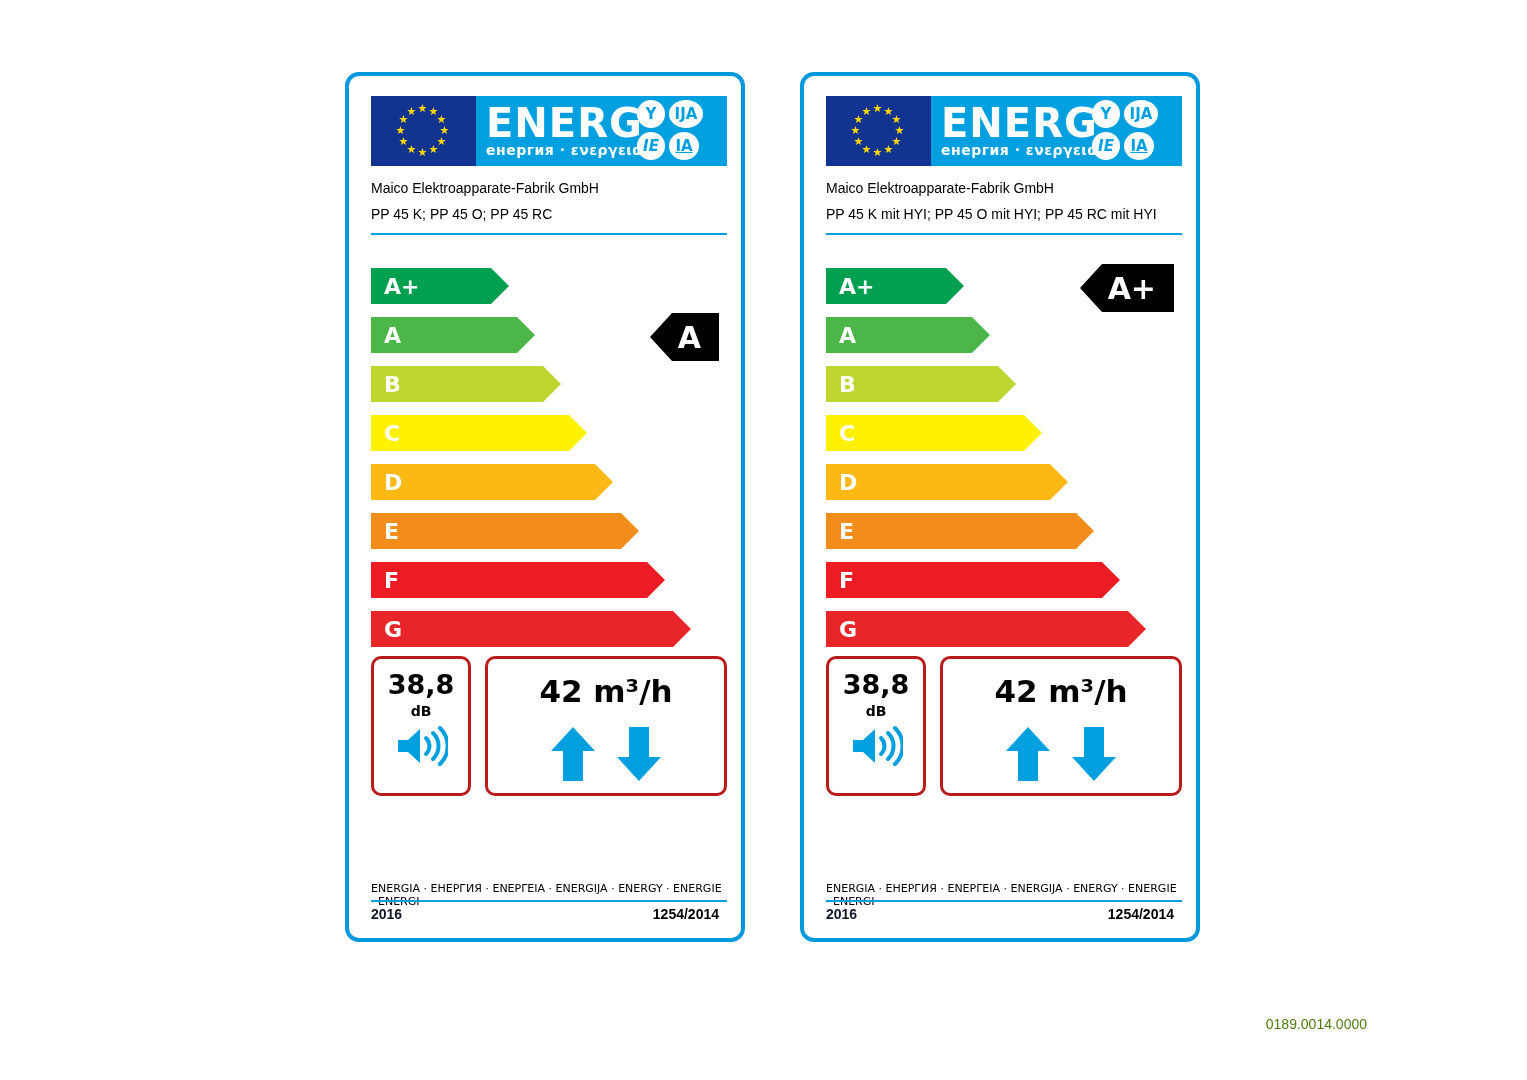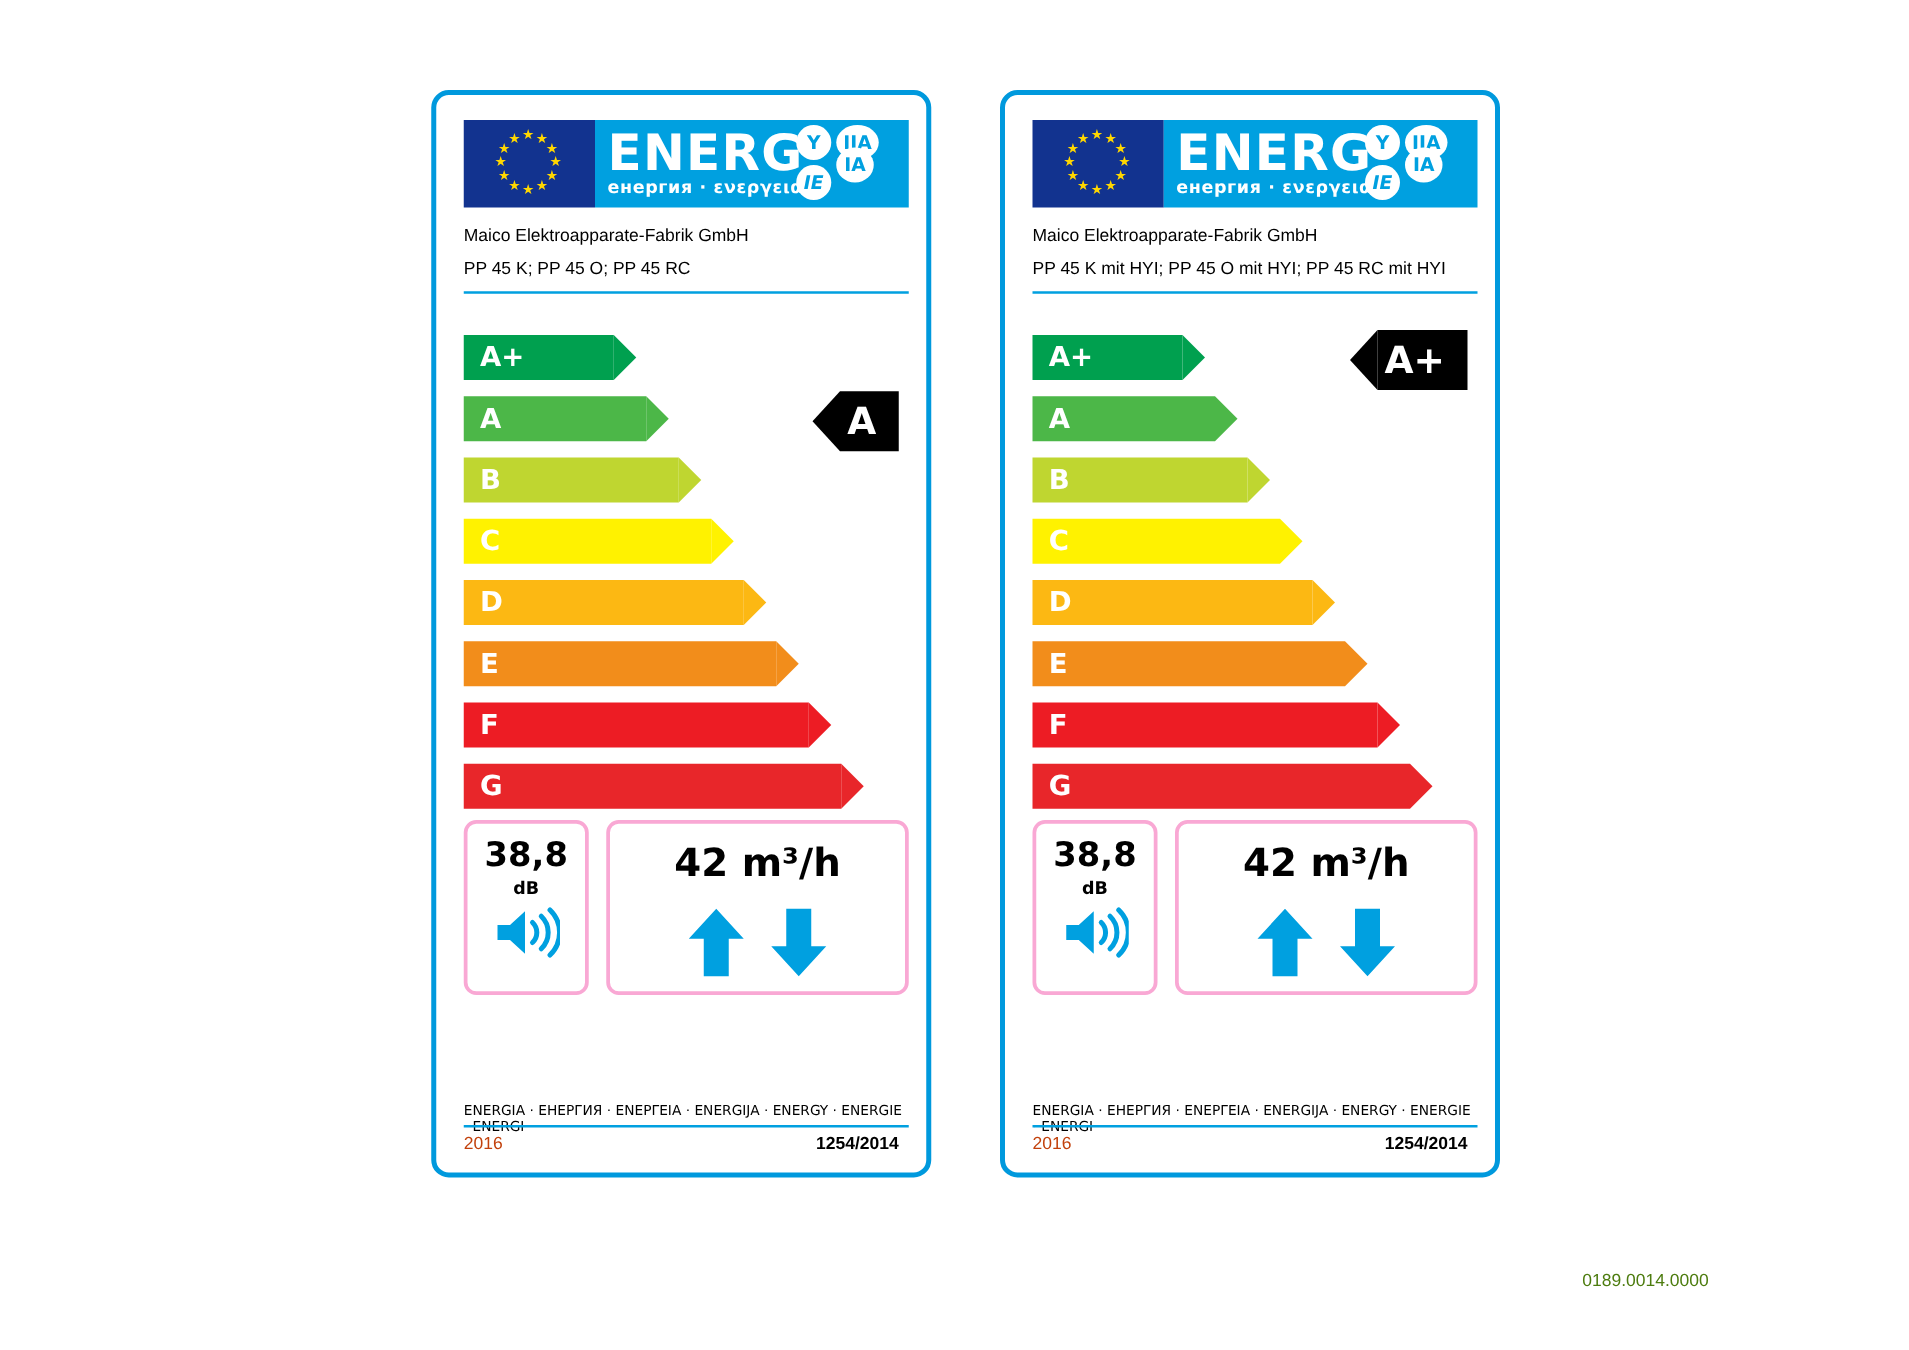--- a/index.html
+++ b/index.html
@@ -69,21 +69,21 @@
     position:absolute;
     background:#ffffff;color:#00a0e0;
     border-radius:50%;
     font-size:15px;font-weight:bold;
     display:flex;align-items:center;justify-content:center;
     font-family:"DejaVu Sans", sans-serif;
   }
   .circ.c1{left:0px;top:0px;width:28px;height:28px;}
   .circ.c2{left:32px;top:0px;width:34px;height:28px;border-radius:50%;}
   .circ.c3{left:0px;top:32px;width:28px;height:28px;font-style:italic;}
-  .circ.c4{left:32px;top:18px;width:30px;height:28px;}
+  .circ.c4{left:32px;top:32px;width:30px;height:28px;text-decoration:underline;}
 
   
   .brand{
     position:absolute;left:22px;top:104px;
     font-size:14px;color:#000;
   }
   .model{
     position:absolute;left:22px;top:130px;
     font-size:14px;color:#000;
   }
@@ -143,21 +143,21 @@
     box-sizing:border-box;
   }
 
   
   .boxes{
     position:absolute;left:22px;top:580px;
     width:356px;height:140px;
     display:flex;gap:14px;
   }
   .box{
-    border:3px solid #f9a8d4;
+    border:3px solid #b91c1c;
     border-radius:10px;
     box-sizing:border-box;
     position:relative;
   }
   .box.noise{width:100px;}
   .box.flow{flex:1 1 auto;}
   .noise-val{
     position:absolute;left:0;right:0;top:10px;
     text-align:center;
     font-size:27px;font-weight:bold;color:#000;
@@ -190,21 +190,21 @@
     width:356px;
     font-size:11px;color:#000;
     font-family:"DejaVu Sans", sans-serif;
   }
   .footer-line{
     position:absolute;left:22px;top:824px;
     width:356px;height:2px;background:#00a0e0;
   }
   .footer-year{
     position:absolute;left:22px;top:830px;
-    font-size:14px;font-weight:normal;color:#c2410c;
+    font-size:14px;font-weight:bold;color:#0f172a;
   }
   .footer-reg{
     position:absolute;right:22px;top:830px;
     font-size:14px;font-weight:bold;color:#000;
   }
 
   .doc-code{
     position:absolute;right:160px;bottom:48px;
     font-size:14px;color:#4d7c0f;
   }

